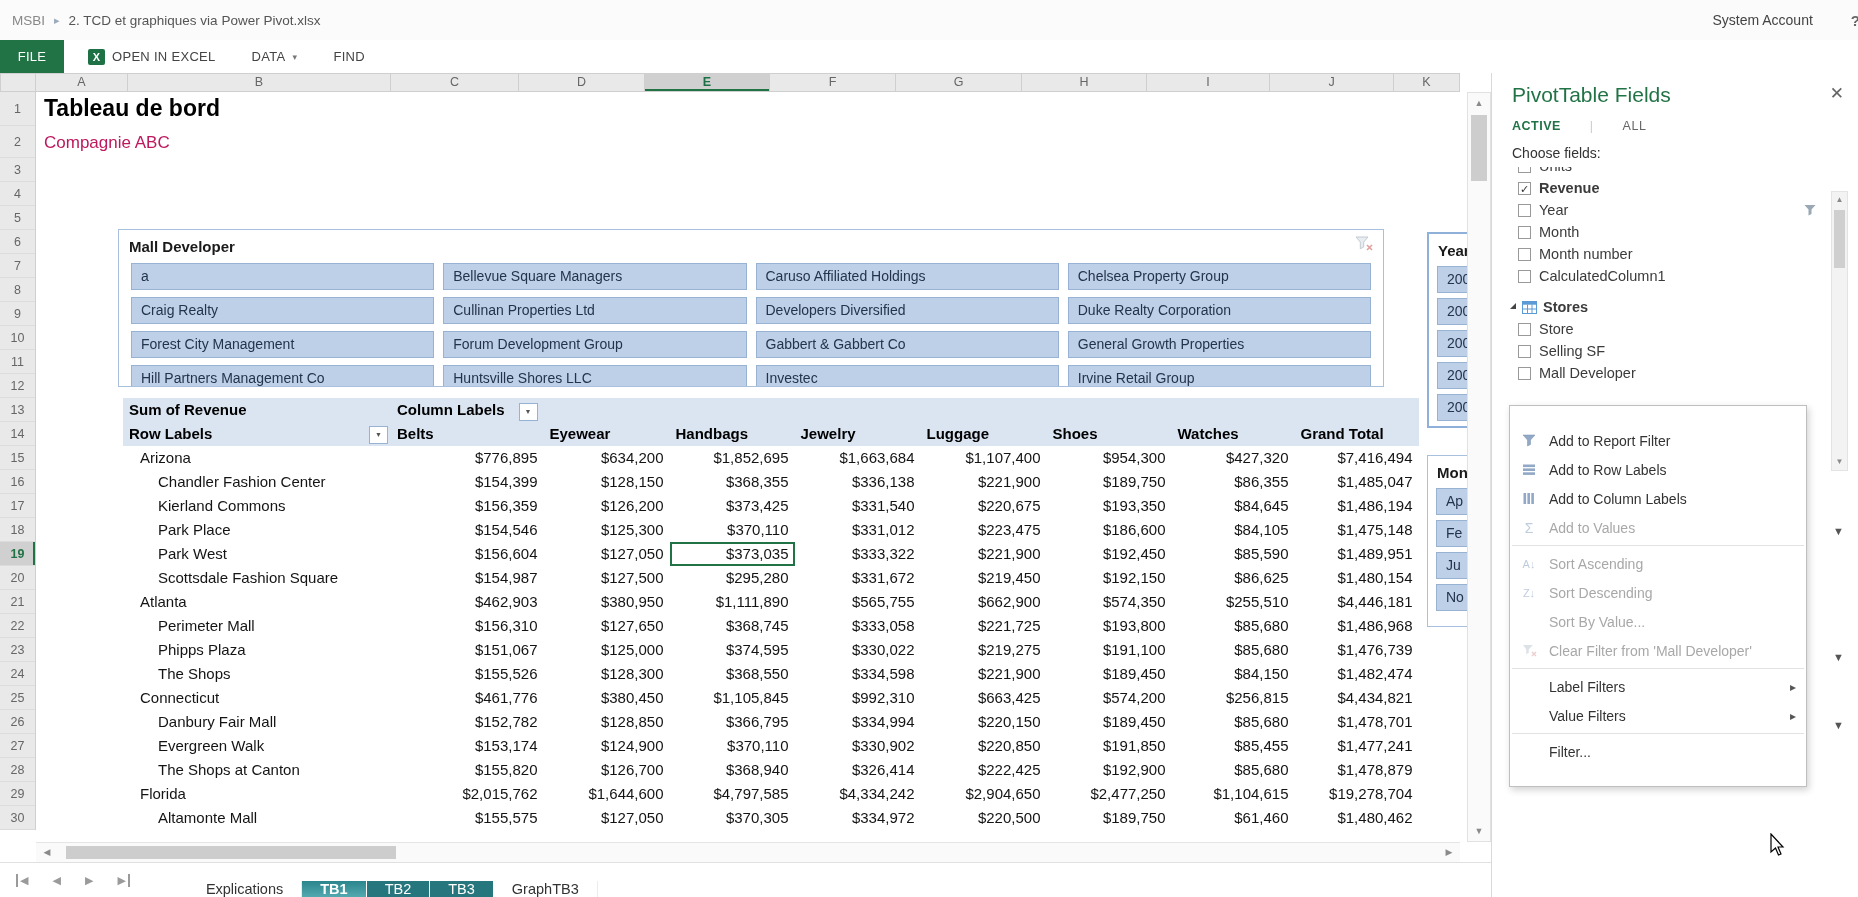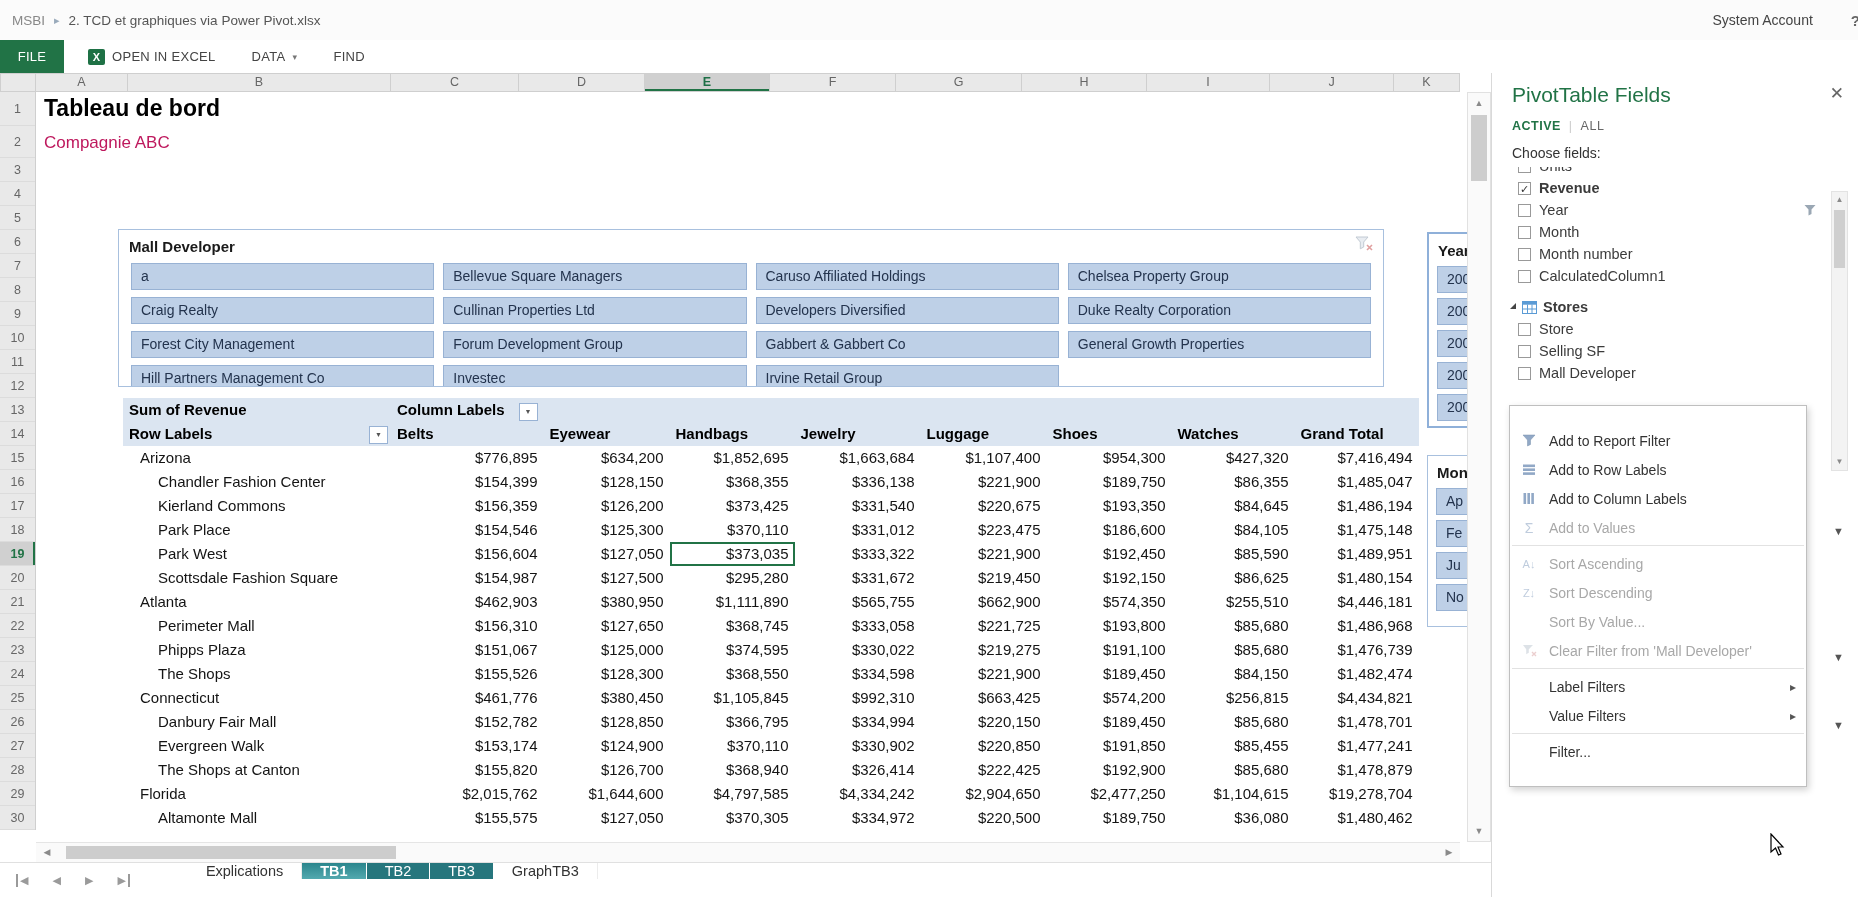--- a/index.html
+++ b/index.html
@@ -84,31 +84,31 @@
   #htrack{flex:1;position:relative}
   #hthumb{position:absolute;left:8px;top:3px;width:330px;height:13px;background:#cdcdcd}
 
   
   #tabbar{position:absolute;left:0;top:789px;width:1491px;height:35px;background:#fff;
           border-top:1px solid #e0e0e0;display:flex;align-items:stretch;box-sizing:border-box}
   #tab-nav{display:flex;align-items:center;gap:24px;padding:0 16px;color:#9a9a9a;font-size:11px}
   .navbtn{cursor:default}
   .navbtn.first{border-left:2px solid #9a9a9a;padding-left:2px}
   .navbtn.last{border-right:2px solid #9a9a9a;padding-right:2px}
-  #sheet-tabs{display:flex;margin-left:42px;align-items:flex-start}
+  #sheet-tabs{display:flex;margin-left:42px;align-items:flex-end}
   .stab{display:flex;align-items:center;padding:0 18px;font-size:14.5px;color:#333;border-right:1px solid #ececec}
   .stab.teal{background:#26767d;color:#fff;border-right:1px solid #fff}
   .stab.teal.active{background:linear-gradient(180deg,#2a858c,#53a9af);font-weight:bold}
 
   
   #pane{position:absolute;left:1491px;top:73px;width:367px;height:824px;background:#fff;
         border-left:1px solid #d9d9d9;box-sizing:border-box}
   #pane-title{position:absolute;left:20px;top:10px;font-size:21px;color:#217346}
   #pane-close{position:absolute;right:14px;top:10px;font-size:17px;color:#666}
-  #pane-tabs{position:absolute;left:20px;top:46px;font-size:12.5px;letter-spacing:.5px;display:flex;gap:8px;align-items:flex-start}
+  #pane-tabs{position:absolute;left:20px;top:46px;font-size:12.5px;letter-spacing:.5px;display:flex;gap:29px;align-items:flex-start}
   #tab-active{color:#217346;font-weight:bold}
   #tab-all{color:#666}
   .tabsep{color:#ccc}
   #choose-fields{position:absolute;left:20px;top:72px;font-size:14px;color:#333}
   #fields-list{position:absolute;left:14px;top:94px;width:316px;height:312px;overflow:hidden}
   .field-row{display:flex;align-items:center;height:22px;padding-left:12px}
   .field-row.clipped{margin-top:-12px}
   .field-row.group{padding-left:2px;margin-top:9px}
   .cbx{width:13px;height:13px;border:1px solid #999;margin-right:8px;font-size:11px;line-height:12px;
        text-align:center;color:#333;background:#fff;box-sizing:border-box;flex:0 0 13px}
@@ -236,20 +236,21 @@
           <div class="slicer-btn">Chelsea Property Group</div>
           <div class="slicer-btn">Craig Realty</div>
           <div class="slicer-btn">Cullinan Properties Ltd</div>
           <div class="slicer-btn">Developers Diversified</div>
           <div class="slicer-btn">Duke Realty Corporation</div>
           <div class="slicer-btn">Forest City Management</div>
           <div class="slicer-btn">Forum Development Group</div>
           <div class="slicer-btn">Gabbert &amp; Gabbert Co</div>
           <div class="slicer-btn">General Growth Properties</div>
           <div class="slicer-btn">Hill Partners Management Co</div>
+          <div class="slicer-btn">Huntsville Shores LLC</div>
           <div class="slicer-btn">Investec</div>
           <div class="slicer-btn">Irvine Retail Group</div>
         </div>
     </div>
 
     <div class="slicer-box" id="year-slicer">
       <div class="sl-head">Year</div>
       <div id="year-items">
           <div class="slicer-btn vbtn">200</div>
           <div class="slicer-btn vbtn">200</div>
@@ -470,21 +471,21 @@
             <td class="num">$19,278,704</td>
           </tr>
           <tr>
             <td class="plabel lvl2">Altamonte Mall</td>
             <td class="num">$155,575</td>
             <td class="num">$127,050</td>
             <td class="num">$370,305</td>
             <td class="num">$334,972</td>
             <td class="num">$220,500</td>
             <td class="num">$189,750</td>
-            <td class="num">$36,080</td>
+            <td class="num">$61,460</td>
             <td class="num">$1,480,462</td>
           </tr>
         </tbody>
       </table>
   </div>
 
   <div id="vscroll">
     <div class="varrow">▲</div>
     <div id="vthumb"></div>
     <div class="varrow bottom">▼</div>

